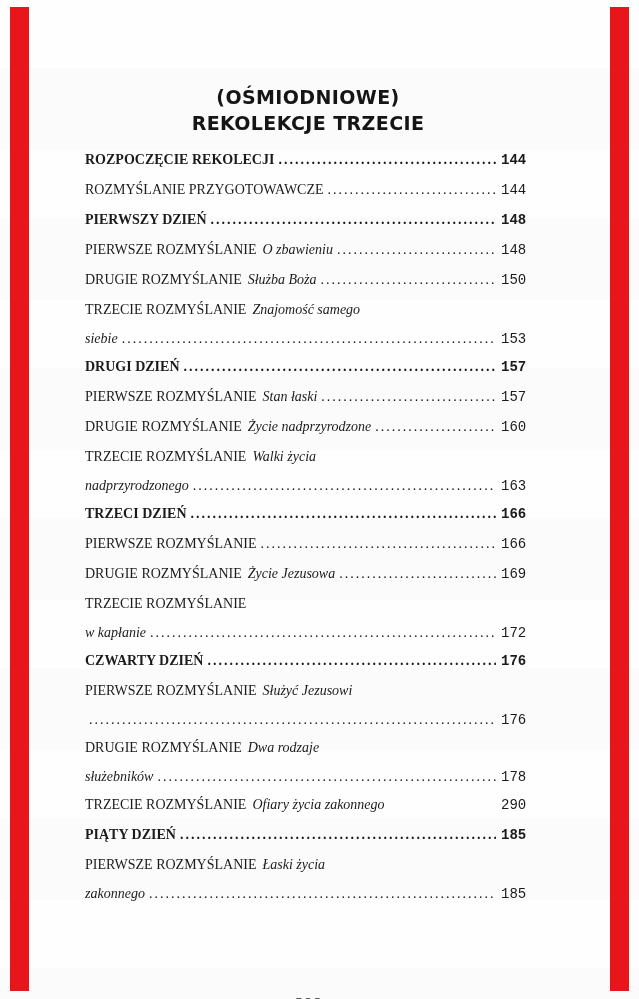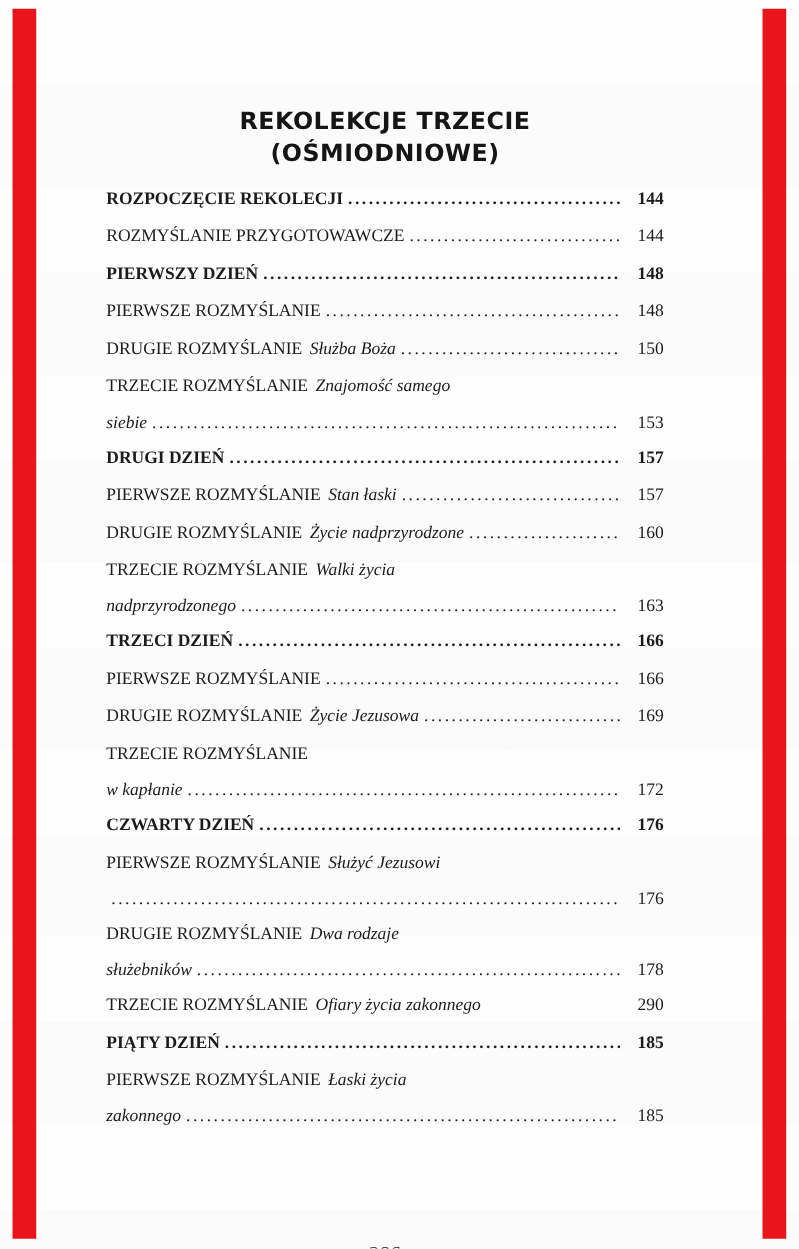--- a/index.html
+++ b/index.html
@@ -66,21 +66,22 @@
     flex: 1 1 0;
     min-width: 0;
     overflow: hidden;
     padding-left: 4px;
     letter-spacing: 2px;
   }
   .num {
     flex: none;
     padding-left: 5px;
     min-width: 30px;
-    text-align: right;
+    text-align: left;
+    font-family: Liberation Mono, monospace;
   }
 
   .folio {
     position: absolute;
     left: 85px;
     top: 993px;
     width: 446px;
     text-align: center;
     font-size: 17px;
     line-height: 22px;
@@ -89,42 +90,43 @@
 </style>
 </head>
 <body>
 
 <div class="page">
   <div class="red-bar left" style="background: rgb(232, 22, 27);"></div>
   <div class="red-bar right" style="background: rgb(232, 22, 27);"></div>
 
   <div class="content">
     <div class="title">
+      <div>(OŚMIODNIOWE)</div>
       <div>REKOLEKCJE TRZECIE</div>
-      <div>(OŚMIODNIOWE)</div>
     </div>
 
     <div class="toc">
         <div class="line bold">
           <span class="lab">ROZPOCZĘCIE REKOLECJI</span>
           <span class="leader">..............................................................................................................</span>
           <span class="num">144</span>
         </div>
         <div class="line">
           <span class="lab">ROZMYŚLANIE PRZYGOTOWAWCZE</span>
           <span class="leader">..............................................................................................................</span>
           <span class="num">144</span>
         </div>
         <div class="line bold">
           <span class="lab">PIERWSZY DZIEŃ</span>
           <span class="leader">..............................................................................................................</span>
           <span class="num">148</span>
         </div>
         <div class="line">
           <span class="lab">PIERWSZE ROZMYŚLANIE</span>
+          <span class="it">O zbawieniu</span>
           <span class="leader">..............................................................................................................</span>
           <span class="num">148</span>
         </div>
         <div class="line">
           <span class="lab">DRUGIE ROZMYŚLANIE</span>
           <span class="it">Służba Boża</span>
           <span class="leader">..............................................................................................................</span>
           <span class="num">150</span>
         </div>
         <div class="line first">

